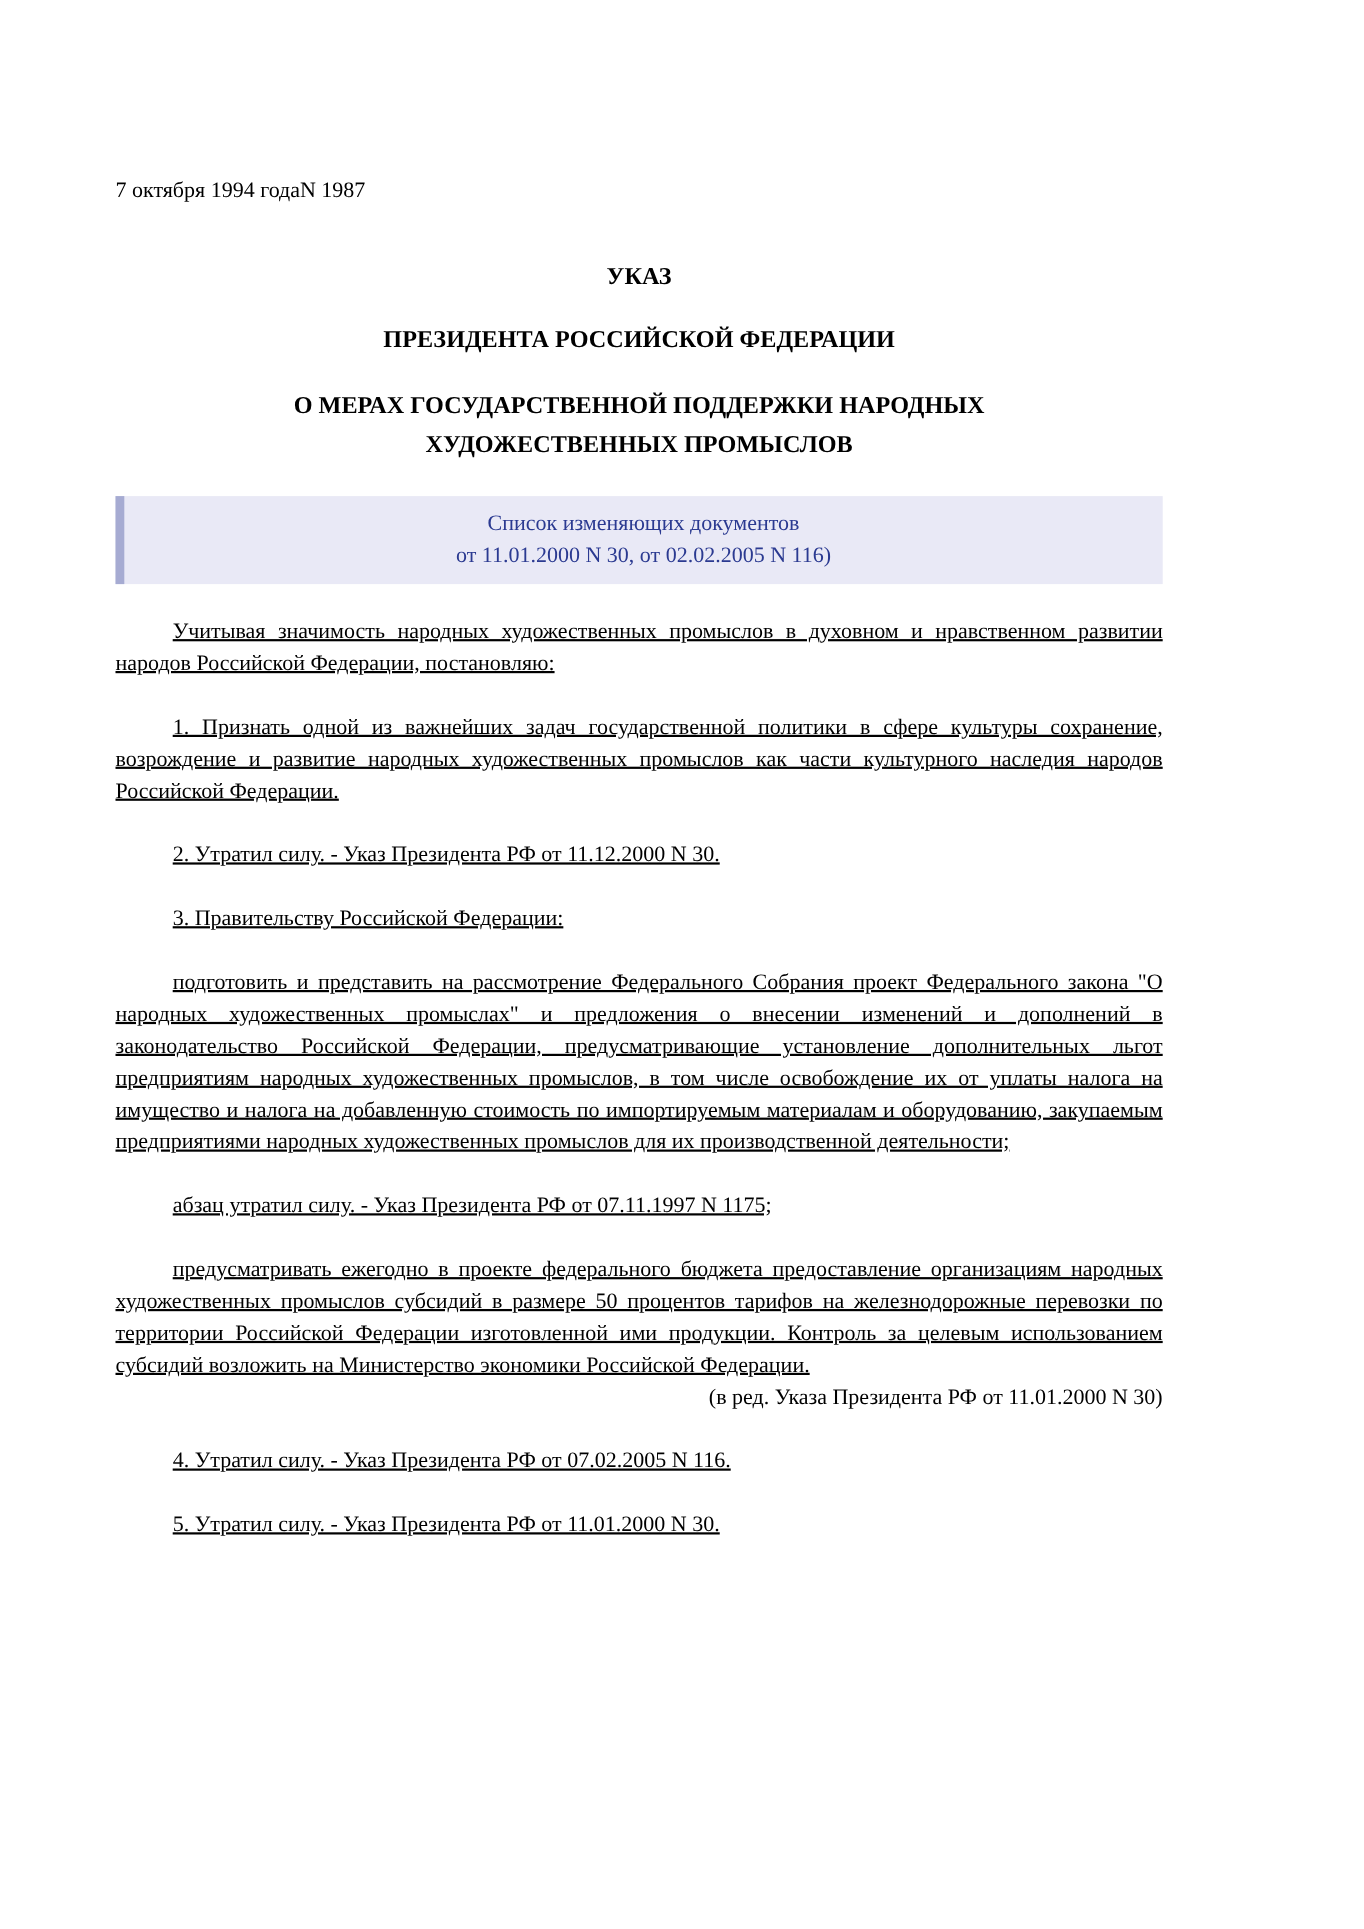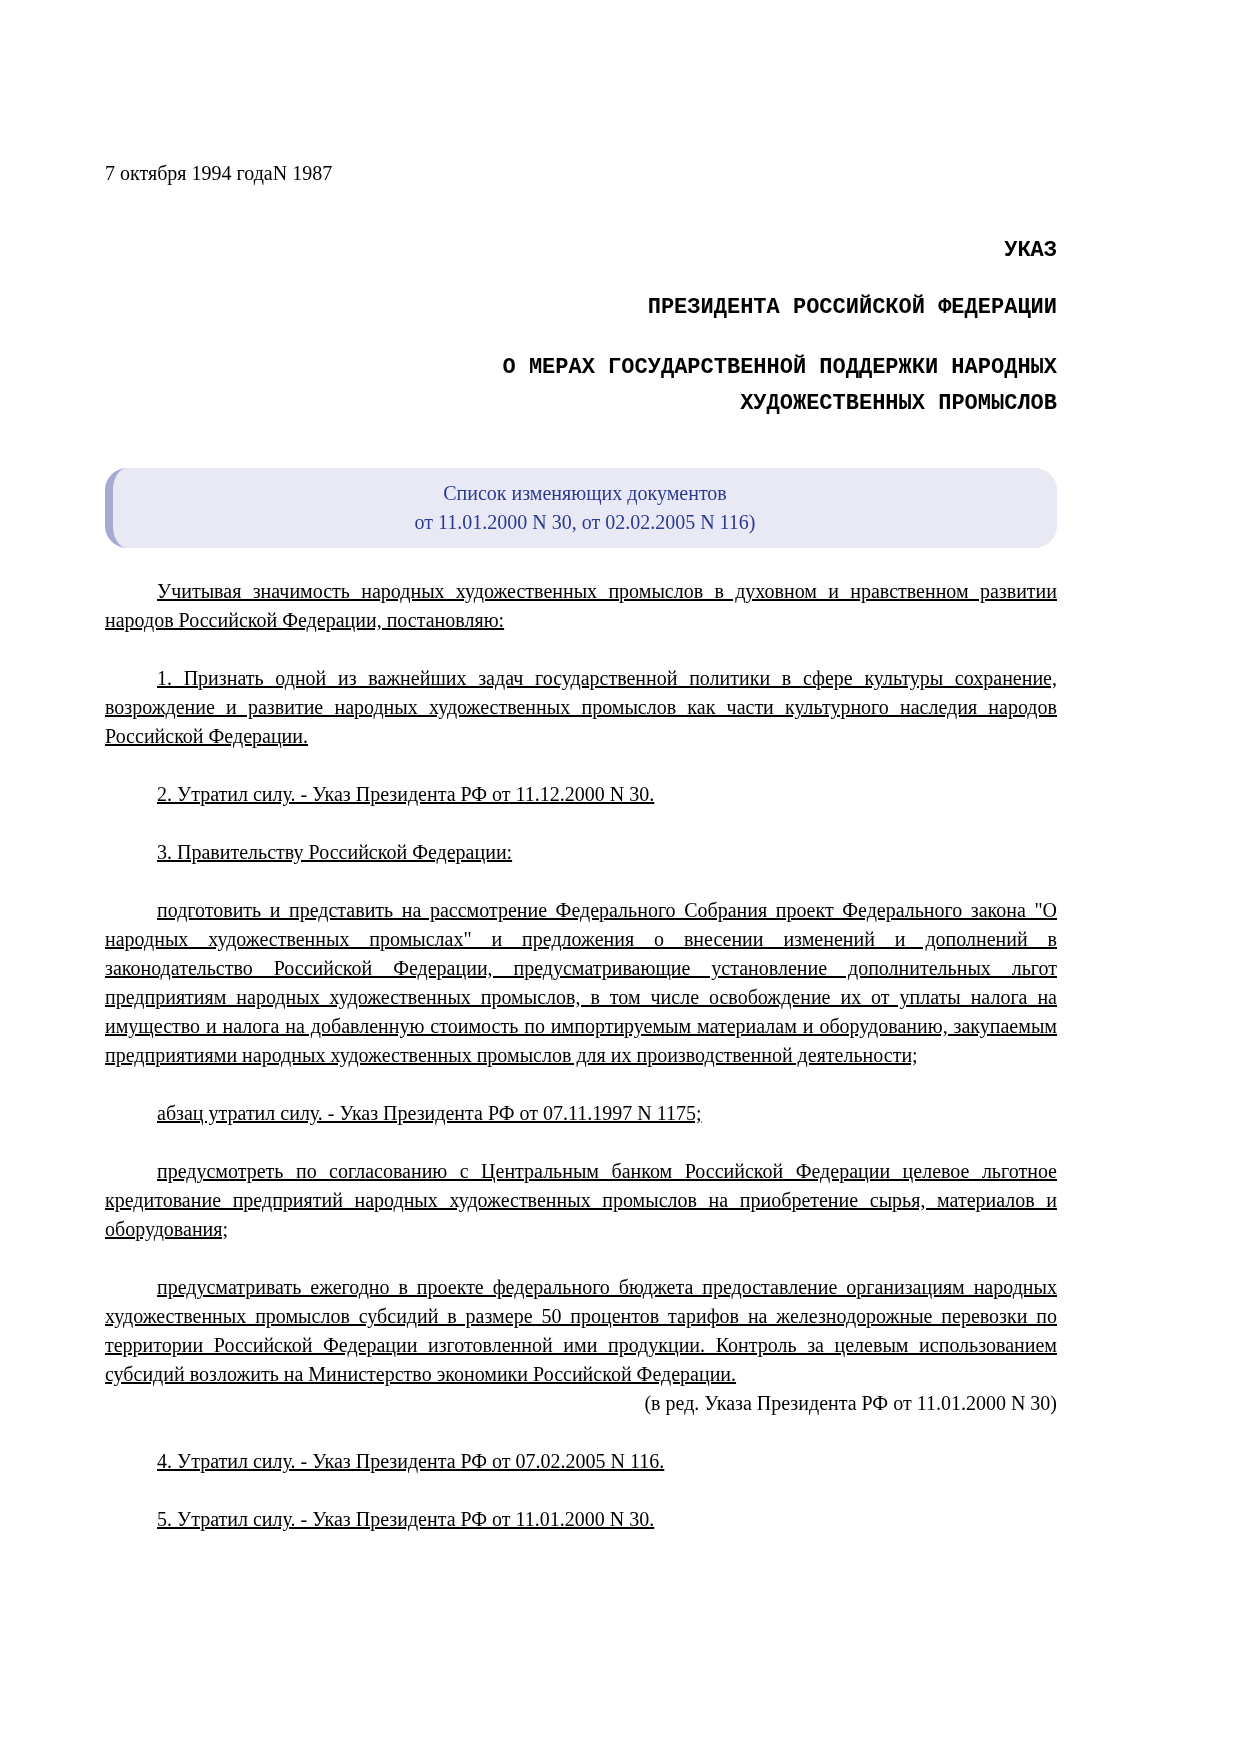--- a/index.html
+++ b/index.html
@@ -19,41 +19,40 @@
 
   
   .doc-header {
     display: flex;
     align-items: baseline;
     font-size: 20px;
     line-height: 26px;
   }
 
   
-  .doc-title { margin-top: 50px; text-align: right; font-family: Liberation Mono, monospace; }
+  .doc-title { margin-top: 50px; text-align: center; }
   .title-line {
     font-size: 22px;
     font-weight: bold;
     line-height: 30px;
     margin-bottom: 27px;
   }
   .title-subject { line-height: 36px; margin-bottom: 0; }
   .title-subject .block { display: block; }
 
   
   .amend-box {
-    margin-top: 46px;
+    margin-top: 29px;
     background: var(--box-background, #e9e9f6);
     border-left: 8px solid var(--box-border, #a6abd2);
     color: var(--box-text, #2b3a91);
     text-align: center;
     font-size: 20px;
     line-height: 29px;
     padding: 11px 10px;
-    border-radius: 22px;
   }
 
   
   .doc-body { margin-top: 12px; }
   .para {
     font-size: 20px;
     line-height: 29px;
     text-align: justify;
     margin-top: 29px;
   }
@@ -84,20 +83,19 @@
     <div>от 11.01.2000 N 30, от 02.02.2005 N 116)</div>
   </aside>
 
   <main class="doc-body">
     <p class="para indent">Учитывая значимость народных художественных промыслов в духовном и нравственном развитии народов Российской Федерации, постановляю:</p>
     <p class="para indent">1. Признать одной из важнейших задач государственной политики в сфере культуры сохранение, возрождение и развитие народных художественных промыслов как части культурного наследия народов Российской Федерации.</p>
     <p class="para indent">2. Утратил силу. - Указ Президента РФ от 11.12.2000 N 30.</p>
     <p class="para indent">3. Правительству Российской Федерации:</p>
     <p class="para indent">подготовить и представить на рассмотрение Федерального Собрания проект Федерального закона "О народных художественных промыслах" и предложения о внесении изменений и дополнений в законодательство Российской Федерации, предусматривающие установление дополнительных льгот предприятиям народных художественных промыслов, в том числе освобождение их от уплаты налога на имущество и налога на добавленную стоимость по импортируемым материалам и оборудованию, закупаемым предприятиями народных художественных промыслов для их производственной деятельности;</p>
     <p class="para indent">абзац утратил силу. - Указ Президента РФ от 07.11.1997 N 1175;</p>
-    <p class="para indent">предусмотреть по согласованию с Центральным банком Российской Федерации целевое льготное кредитование предприятий народных художественных промыслов на приобретение сырья, материалов и оборудования;</p>
     <p class="para indent">предусматривать ежегодно в проекте федерального бюджета предоставление организациям народных художественных промыслов субсидий в размере 50 процентов тарифов на железнодорожные перевозки по территории Российской Федерации изготовленной ими продукции. Контроль за целевым использованием субсидий возложить на Министерство экономики Российской Федерации.</p>
     <p class="para no-gap">(в ред. Указа Президента РФ от 11.01.2000 N 30)</p>
     <p class="para indent">4. Утратил силу. - Указ Президента РФ от 07.02.2005 N 116.</p>
     <p class="para indent">5. Утратил силу. - Указ Президента РФ от 11.01.2000 N 30.</p>
   </main>
 
 </div>
 
 </body></html>

